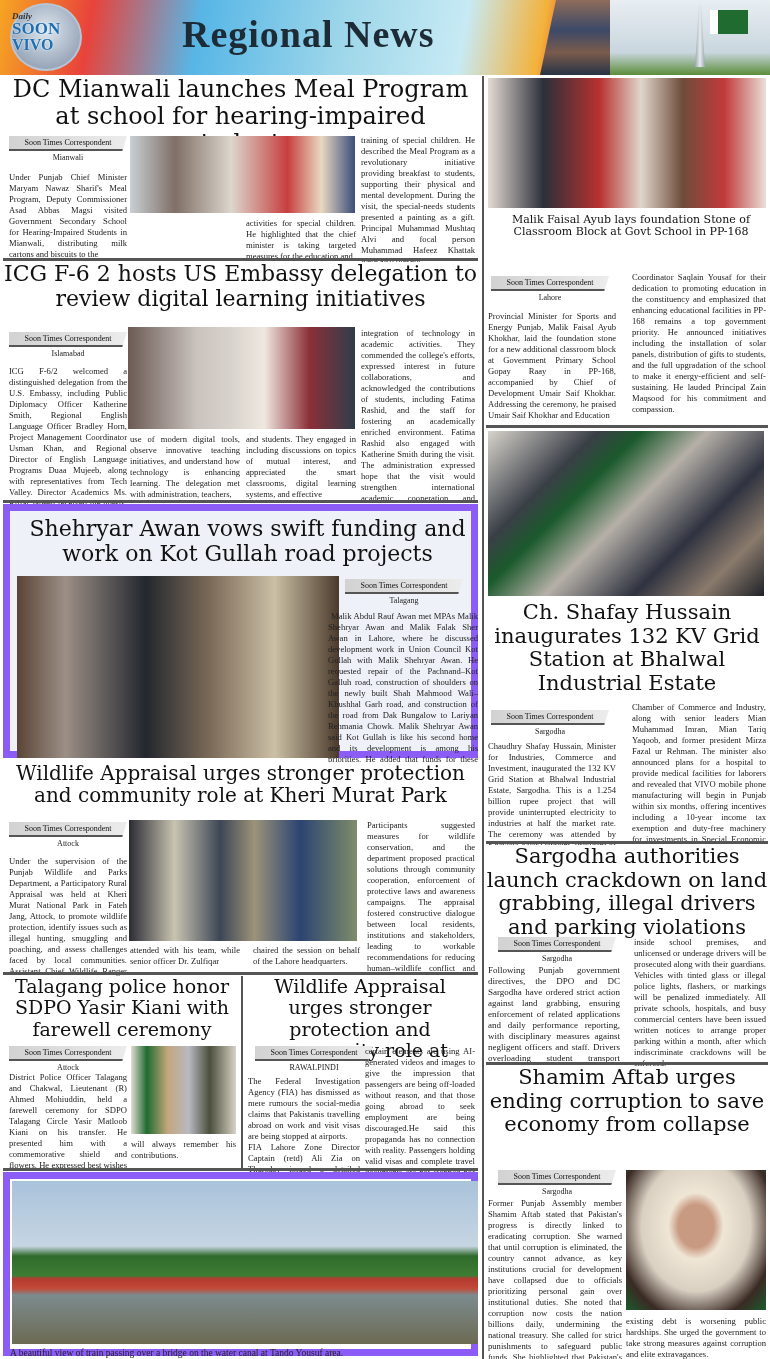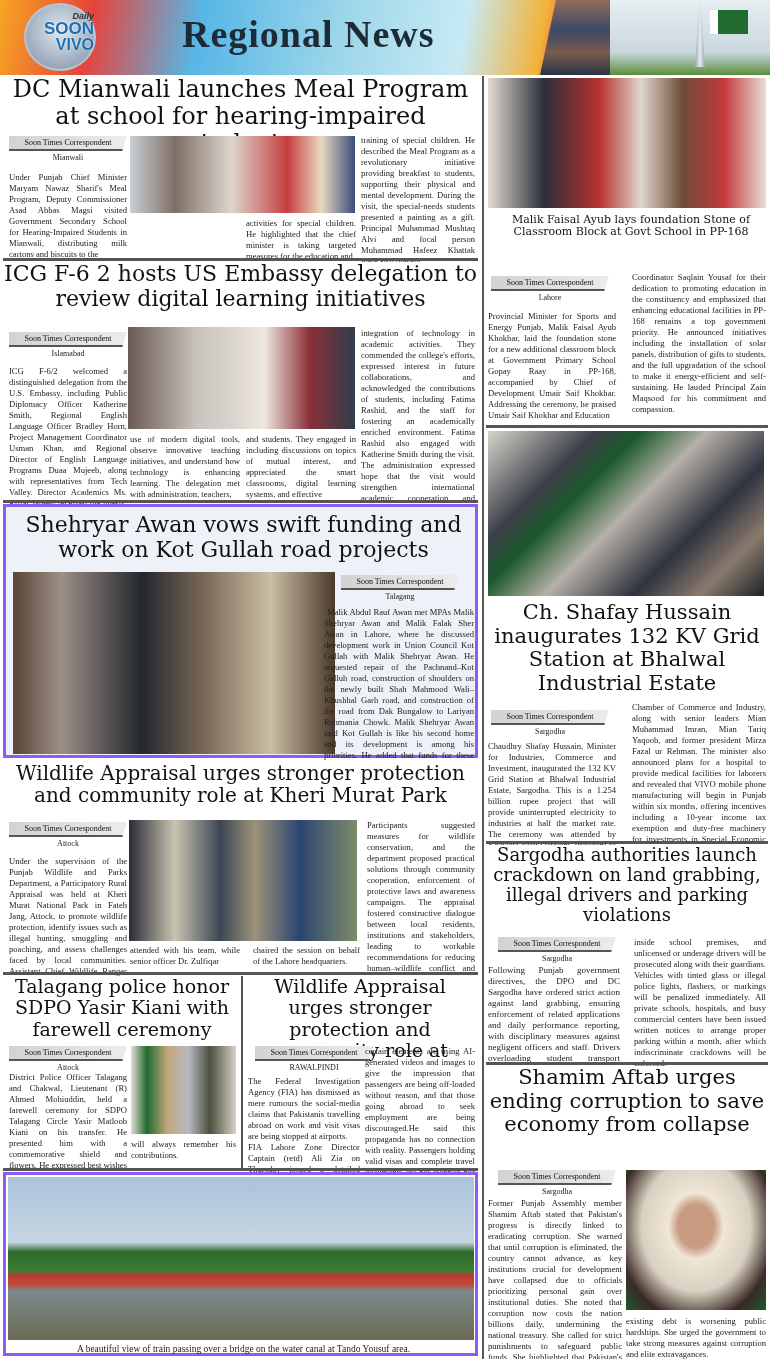--- a/index.html
+++ b/index.html
@@ -1,34 +1,34 @@
 <!DOCTYPE html>
 <html><head>
 <meta charset="utf-8">
 <style>
 *{box-sizing:border-box;margin:0;padding:0}
 body{width:770px;height:1359px;background:#fff;font-family:"Liberation Serif",serif;color:#222;position:relative;overflow:hidden}
 .masthead{position:absolute;left:0;top:0;width:770px;height:75px;background:linear-gradient(100deg,#f6a623 0%,#e8433b 12%,#57b6e6 26%,#9fd7ea 45%,#c7eaf4 60%,#f3b23a 70%,#e84a3a 74%,#cfe8f3 78%);overflow:hidden}
-.masthead .logo{position:absolute;left:24px;top:3px;width:72px;height:68px;border-radius:50%;background:radial-gradient(circle at 50% 40%,#dfe7ef,#7d8ea5);border:2px solid #b9c5d4;text-align:right;font-family:Liberation Sans, sans-serif;font-weight:bold}
+.masthead .logo{position:absolute;left:10px;top:3px;width:72px;height:68px;border-radius:50%;background:radial-gradient(circle at 50% 40%,#dfe7ef,#7d8ea5);border:2px solid #b9c5d4;text-align:left;font-family:Liberation Serif, serif;font-weight:bold}
 .logo .daily{font-size:9px;font-style:italic;color:#333;margin-top:6px}
 .logo .soon{font-size:17px;color:#1b6fb3;line-height:16px;text-shadow:0 0 2px #fff}
 .logo .times{font-size:16px;color:#1b6fb3;line-height:15px;text-shadow:0 0 2px #fff}
 .masthead .title{position:absolute;left:182px;top:12px;font-family:Liberation Serif, serif;font-weight:bold;font-size:38px;color:#1d2b36;letter-spacing:1px}
 .masthead .photos{position:absolute;left:548px;top:0;width:70px;height:75px;background:linear-gradient(180deg,#8f6c5a,#3b4968 40%,#7a5b4c 70%,#283445);transform:skewX(-12deg)}
 .masthead .monument{position:absolute;left:610px;top:0;width:160px;height:75px;background:linear-gradient(180deg,#e8eef2,#c9d6de 70%,#5b8d3a)}
 .monument .tower{position:absolute;left:85px;top:5px;width:10px;height:62px;background:linear-gradient(90deg,#9aa6ad,#e6ecef,#9aa6ad);clip-path:polygon(40% 0,60% 0,100% 100%,0 100%)}
 .monument .flag{position:absolute;left:100px;top:10px;width:38px;height:24px;background:#1f6b30;border-left:8px solid #fff}
-.box{position:absolute;border:3px solid #8b5cf6;background:#fff}
+.box{position:absolute;border:7px solid #8b5cf6;background:#fff}
 .shaded{background:#eef2f8}
 .headline{font-family:"DejaVu Serif",serif;color:#111;text-align:center;line-height:1.12}
 .corr{display:block;width:118px;background:linear-gradient(90deg,#d2d2d2,#ececec);font-size:8px;text-align:center;padding:2px 0;border-bottom:2px solid #555;clip-path:polygon(0 0,100% 0,96% 100%,0 100%);color:#111}
 .place{font-size:8px;text-align:center;margin-top:2px;width:118px}
 .txt{font-size:8.6px;line-height:11px;text-align:justify;color:#222;position:absolute}
 .img{position:absolute;overflow:hidden}
-.caption{font-size:9.5px;text-align:center;position:absolute}
+.caption{font-size:9.5px;text-align:left;position:absolute}
 .sep{position:absolute;height:3px;background:#555}
 .vsep{position:absolute;width:2px;background:#555}
 </style>
 </head>
 <body>
 
 <div class="masthead">
   <div class="logo">
     <div class="daily">Daily</div>
     <div class="soon">SOON</div>
@@ -142,21 +142,21 @@
   <div style="position:absolute;left:5px;top:281px">
     <span class="corr">Soon Times Correspondent</span>
     <div class="place">Sargodha</div>
   </div>
   <div class="txt" style="left:2px;top:312px;width:128px">Chaudhry Shafay Hussain, Minister for Industries, Commerce and Investment, inaugurated the 132 KV Grid Station at Bhalwal Industrial Estate, Sargodha. This is a 1.254 billion rupee project that will provide uninterrupted electricity to industries at half the market rate. The ceremony was attended by Khawaja Yasir Qayyum, President of Sargodha</div>
   <div class="txt" style="left:146px;top:273px;width:134px">Chamber of Commerce and Industry, along with senior leaders Mian Muhammad Imran, Mian Tariq Yaqoob, and former president Mirza Fazal ur Rehman. The minister also announced plans for a hospital to provide medical facilities for laborers and revealed that VIVO mobile phone manufacturing will begin in Punjab within six months, offering incentives including a 10-year income tax exemption and duty-free machinery for investments in Special Economic Zones.</div>
 </div>
 <div class="sep" style="left:486px;top:841px;width:282px"></div>
 
 <div class="box" style="left:486px;top:845px;width:282px;height:215px;border:none">
-  <div class="headline" style="position:absolute;left:0;top:0;width:282px;font-size:18px">Sargodha authorities launch crackdown on land grabbing, illegal drivers and parking violations</div>
+  <div class="headline" style="position:absolute;left:0;top:0;width:282px;font-size:21px">Sargodha authorities launch crackdown on land grabbing, illegal drivers and parking violations</div>
   <div style="position:absolute;left:12px;top:92px">
     <span class="corr">Soon Times Correspondent</span>
     <div class="place">Sargodha</div>
   </div>
   <div class="txt" style="left:2px;top:120px;width:132px;font-size:9px">Following Punjab government directives, the DPO and DC Sargodha have ordered strict action against land grabbing, ensuring enforcement of related applications and daily performance reporting, with disciplinary measures against negligent officers and staff. Drivers overloading student transport vehicles will face action. Pick-and-drop services must be conducted</div>
   <div class="txt" style="left:148px;top:92px;width:132px">inside school premises, and unlicensed or underage drivers will be prosecuted along with their guardians. Vehicles with tinted glass or illegal police lights, flashers, or markings will be penalized immediately. All private schools, hospitals, and busy commercial centers have been issued written notices to arrange proper parking within a month, after which indiscriminate crackdowns will be enforced.</div>
 </div>
 <div class="sep" style="left:486px;top:1062px;width:282px"></div>
 
 <div class="box" style="left:486px;top:1066px;width:282px;height:293px;border:none">

